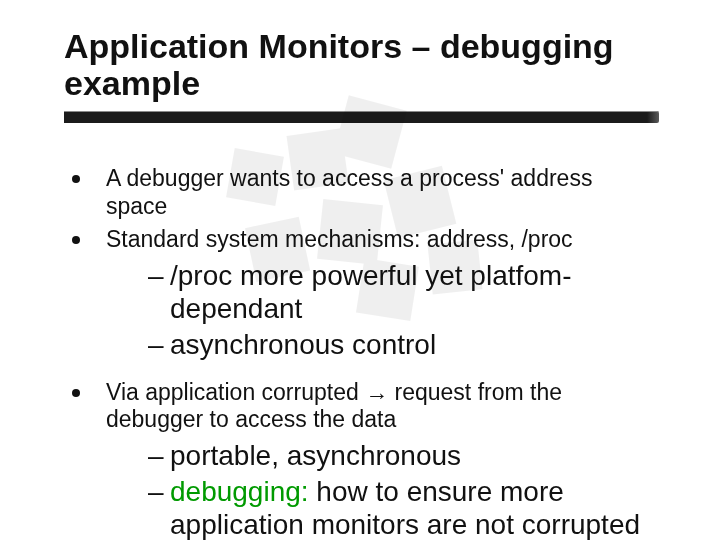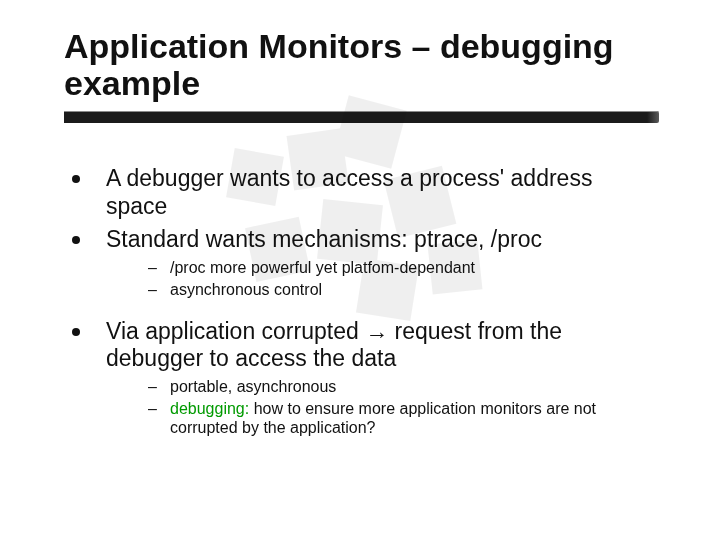--- a/index.html
+++ b/index.html
@@ -66,21 +66,21 @@
     top: 10px;
     width: 8px;
     height: 8px;
     background: #111;
     border-radius: 50%;
   }
   ul.l2 {
     list-style: none;
     margin: 6px 0 18px 0;
     padding: 0 0 0 42px;
-    font-size: 16px;
+    font-size: 28px;
   }
   ul.l2 > li {
     position: relative;
     padding-left: 22px;
     margin-bottom: 3px;
   }
   ul.l2 > li::before {
     content: "–";
     position: absolute;
     left: 0;
@@ -119,21 +119,21 @@
 
   <div class="title-wrap">
     <h1 class="title">Application Monitors – debugging example</h1>
     <div class="underline"></div>
   </div>
 
   <div class="body">
     <ul class="l1">
       <li>A debugger wants to access a process' address space</li>
       <li>
-        <span>Standard wants mechanisms: ptrace, /proc</span>
+        <span>Standard system mechanisms: address, /proc</span>
         <ul class="l2">
           <li>/proc more powerful yet platfom-dependant</li>
           <li>asynchronous control</li>
         </ul>
       </li>
       <li>
         <span>Via application corrupted </span><span class="arrow">→</span><span> request from the debugger to access the data</span>
         <ul class="l2">
           <li>portable, asynchronous</li>
           <li>

